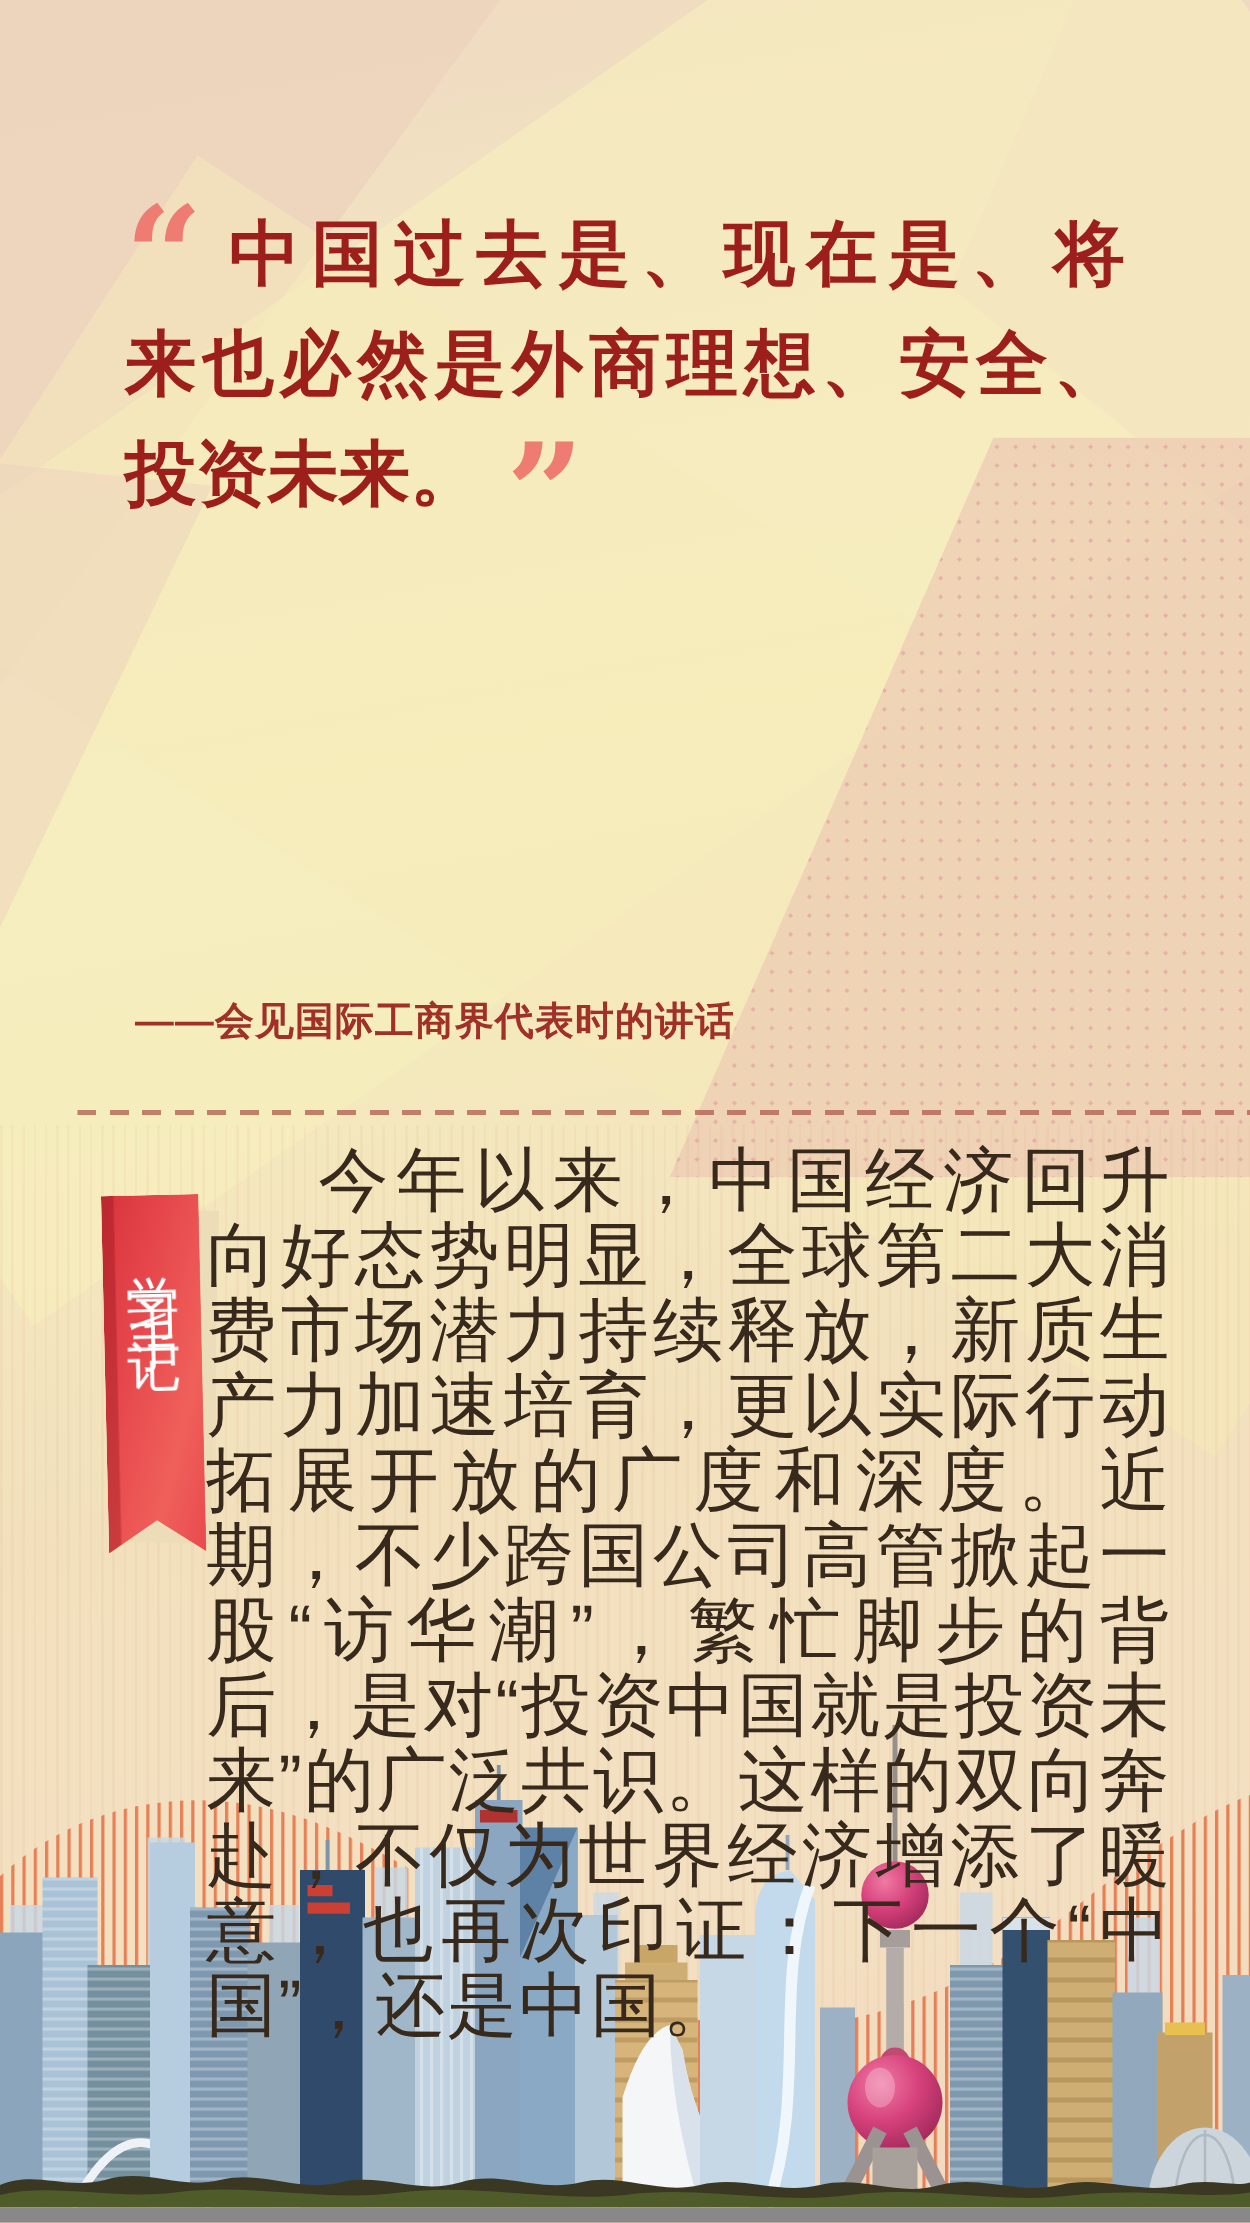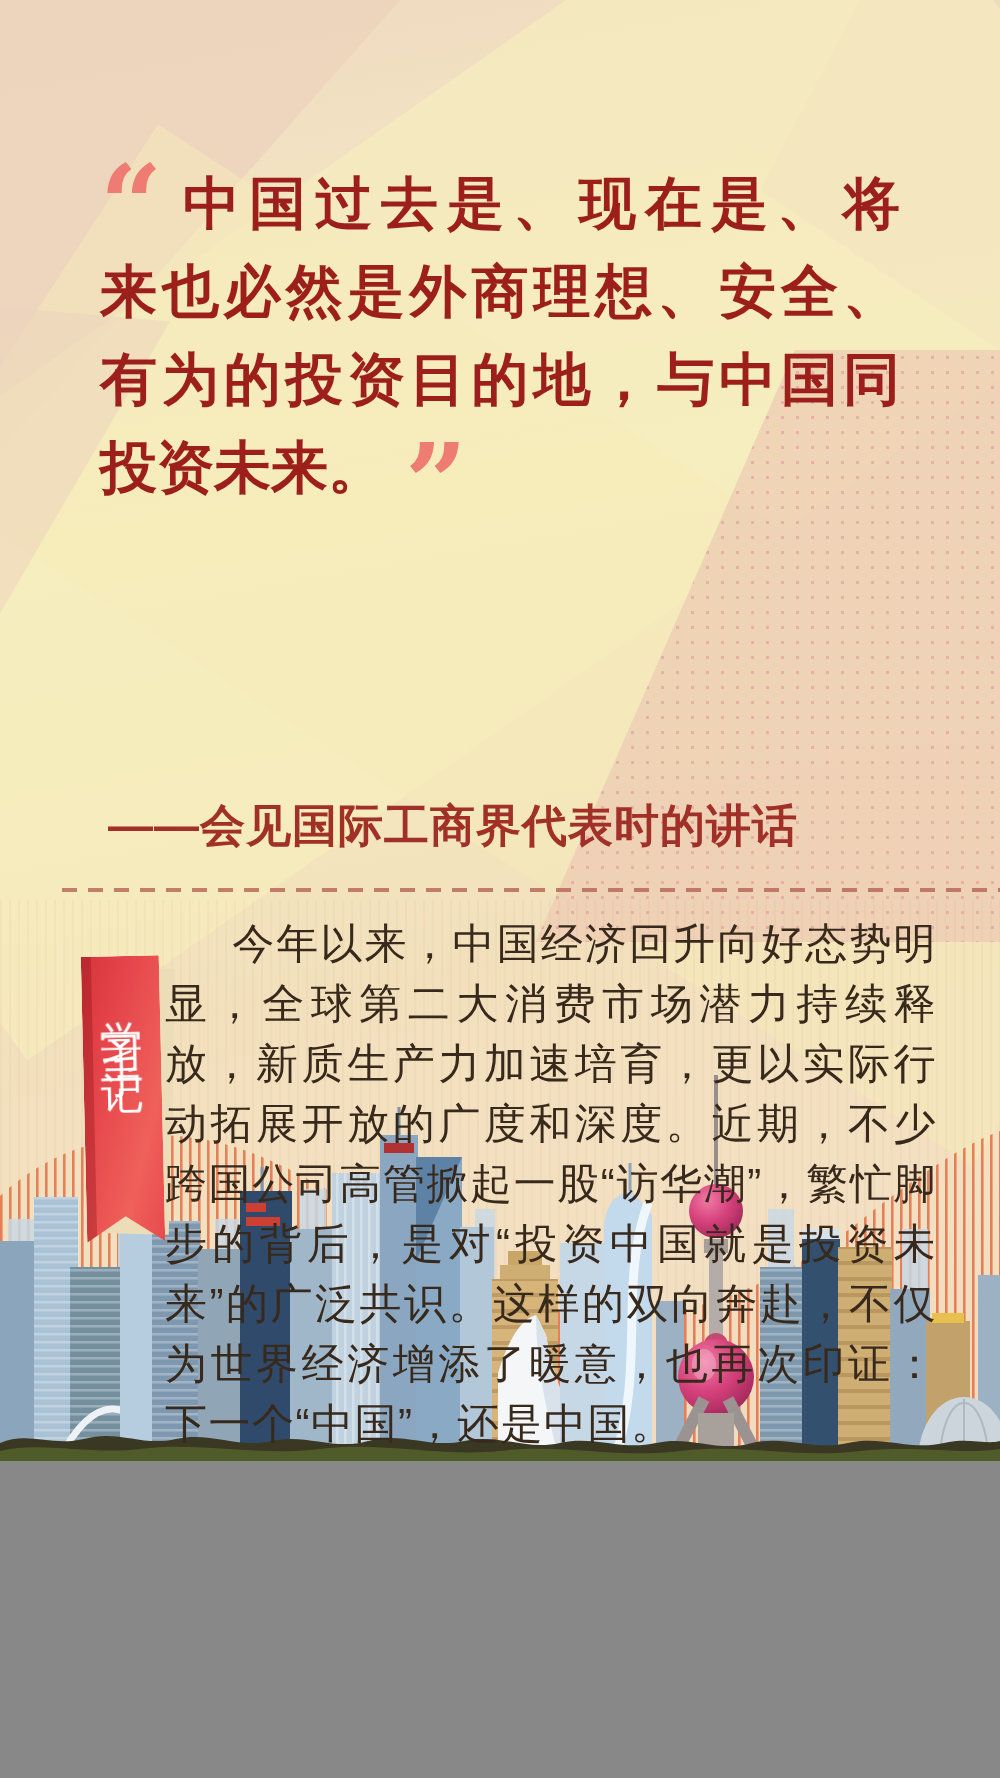--- a/index.html
+++ b/index.html
@@ -1,17 +1,17 @@
 <!DOCTYPE html>
 <html><head>
 <meta charset="utf-8">
 <style>
   html,body{margin:0;padding:0;background:#888;}
   .page{
-    position:relative;width:1000px;height:1461px;overflow:hidden;
+    position:relative;width:1000px;height:1766px;overflow:hidden;
     background:linear-gradient(170deg,#efd9c0 0%,#f2e2c2 14%,#f4eabf 34%,#f4e8bd 48%,#f2e0bd 64%,#f3e0c2 82%,#f1d9be 100%);
     font-family:"Liberation Sans","DejaVu Sans",sans-serif;
   }
   .layer{position:absolute;}
   
   .bg-rose-tl{left:0;top:0;width:100%;height:100%;background:#ecd2bc;opacity:.75;
     clip-path:polygon(0 0,40% 0,0 31%);}
   .bg-rose-left{left:0;top:0;width:100%;height:100%;background:#edd3bd;opacity:.55;
     clip-path:polygon(0 21%,17% 22%,0 42%);}
   .bg-rose-tr{left:0;top:0;width:100%;height:100%;background:#eed6c2;opacity:.6;
@@ -31,38 +31,38 @@
   .quote-block{left:100px;top:160px;width:800px;}
   .q-line{height:88px;line-height:88px;
     font-family:"Liberation Serif","DejaVu Serif",serif;font-weight:700;
     font-size:57px;color:#9d1f1c;text-align:justify;text-align-last:justify;white-space:nowrap;}
   .q-line.last{text-align-last:left;}
   .qmark{color:#ee7c72;font-size:108px;line-height:0;font-family:"DejaVu Serif","Liberation Serif",serif;}
   .qmark.open{position:relative;top:20px;margin-right:12px;}
   .qmark.close{position:relative;top:34px;margin-left:20px;}
   .attribution{left:108px;top:796px;
     font-family:"Liberation Sans","DejaVu Sans",sans-serif;
-    font-size:45px;font-weight:700;color:#a03028;letter-spacing:1px;}
+    font-size:31px;font-weight:700;color:#a03028;letter-spacing:1px;}
   
   .divider{left:62px;top:888px;right:0;height:4px;
     background:repeating-linear-gradient(90deg,#b05a4e 0 15px,rgba(0,0,0,0) 15px 26px);
     opacity:.75;}
   
   .ribbon-back{left:102px;top:968px;width:70px;height:266px;background:#ecdcb8;transform:rotate(1.4deg);}
   .ribbon{left:84px;top:956px;width:78px;height:286px;transform:rotate(-1.3deg);
     background:linear-gradient(105deg,#d6343c 0%,#e4444a 30%,#f0605a 72%,#e74a4e 100%);
     clip-path:polygon(0 0,100% 0,100% 100%,50% 91%,0 100%);
     filter:drop-shadow(3px 4px 3px rgba(120,60,30,.25));}
   .ribbon-fold{position:absolute;left:0;top:0;bottom:0;width:10px;background:rgba(140,18,24,.35);}
   .ribbon-text{position:absolute;left:50%;top:30px;transform:translateX(-50%);
     writing-mode:vertical-rl;text-orientation:upright;
     font-family:"Liberation Serif","DejaVu Serif",serif;
     font-size:43px;color:#ffffff;letter-spacing:17px;line-height:1;}
   .note-text{left:165px;top:914px;width:772px;margin:0;
-    font-size:42px;line-height:60px;color:#37291c;letter-spacing:1.5px;
+    font-size:56px;line-height:60px;color:#37291c;letter-spacing:1.5px;
     text-align:justify;text-indent:1.6em;}
   
   .waves{left:0;bottom:0;width:1000px;height:360px;}
   .skyline{left:0;bottom:0;width:1000px;height:392px;}
 </style>
 </head>
 <body>
 
 <div class="page">
 
@@ -170,21 +170,20 @@
     <path d="M918,392 A46,64 0 0 1 1010,392 Z" fill="#ccd5dc"></path>
     <path d="M940,392 A24,58 0 0 1 988,392 M964,330 V392" stroke="#aeb9c2" stroke-width="2" fill="none"></path>
 
     <path d="M0,392 V374 C28,362 52,378 84,370 C118,360 142,378 176,370 C210,362 238,380 272,372 C306,364 334,382 368,372 C402,362 430,380 464,372 C498,364 526,382 560,374 C594,366 622,382 656,374 C690,366 718,384 752,374 C786,366 814,382 848,374 C882,366 910,382 944,374 C968,368 986,376 1000,372 V392 Z" fill="#3a3823"></path>
     <path d="M0,392 V382 C40,372 90,386 140,380 C200,372 260,388 320,380 C380,372 440,388 500,382 C560,374 620,390 680,382 C740,374 800,390 860,382 C920,376 960,386 1000,380 V392 Z" fill="#55622c" opacity=".85"></path>
   </svg>
 
   <section class="layer quote-block">
     <div class="q-line"><span class="qmark open">“</span><span>中国过去是、现在是、将</span></div>
     <div class="q-line"><span>来也必然是外商理想、安全、</span></div>
-    <div class="q-line"><span>有为的投资目的地，与中国同</span></div>
     <div class="q-line last"><span>投资未来。</span><span class="qmark close">”</span></div>
   </section>
 
   <div class="layer attribution">——会见国际工商界代表时的讲话</div>
 
   <div class="layer divider"></div>
 
   <div class="layer ribbon-back"></div>
   <div class="layer ribbon">
     <span class="ribbon-fold"></span>

